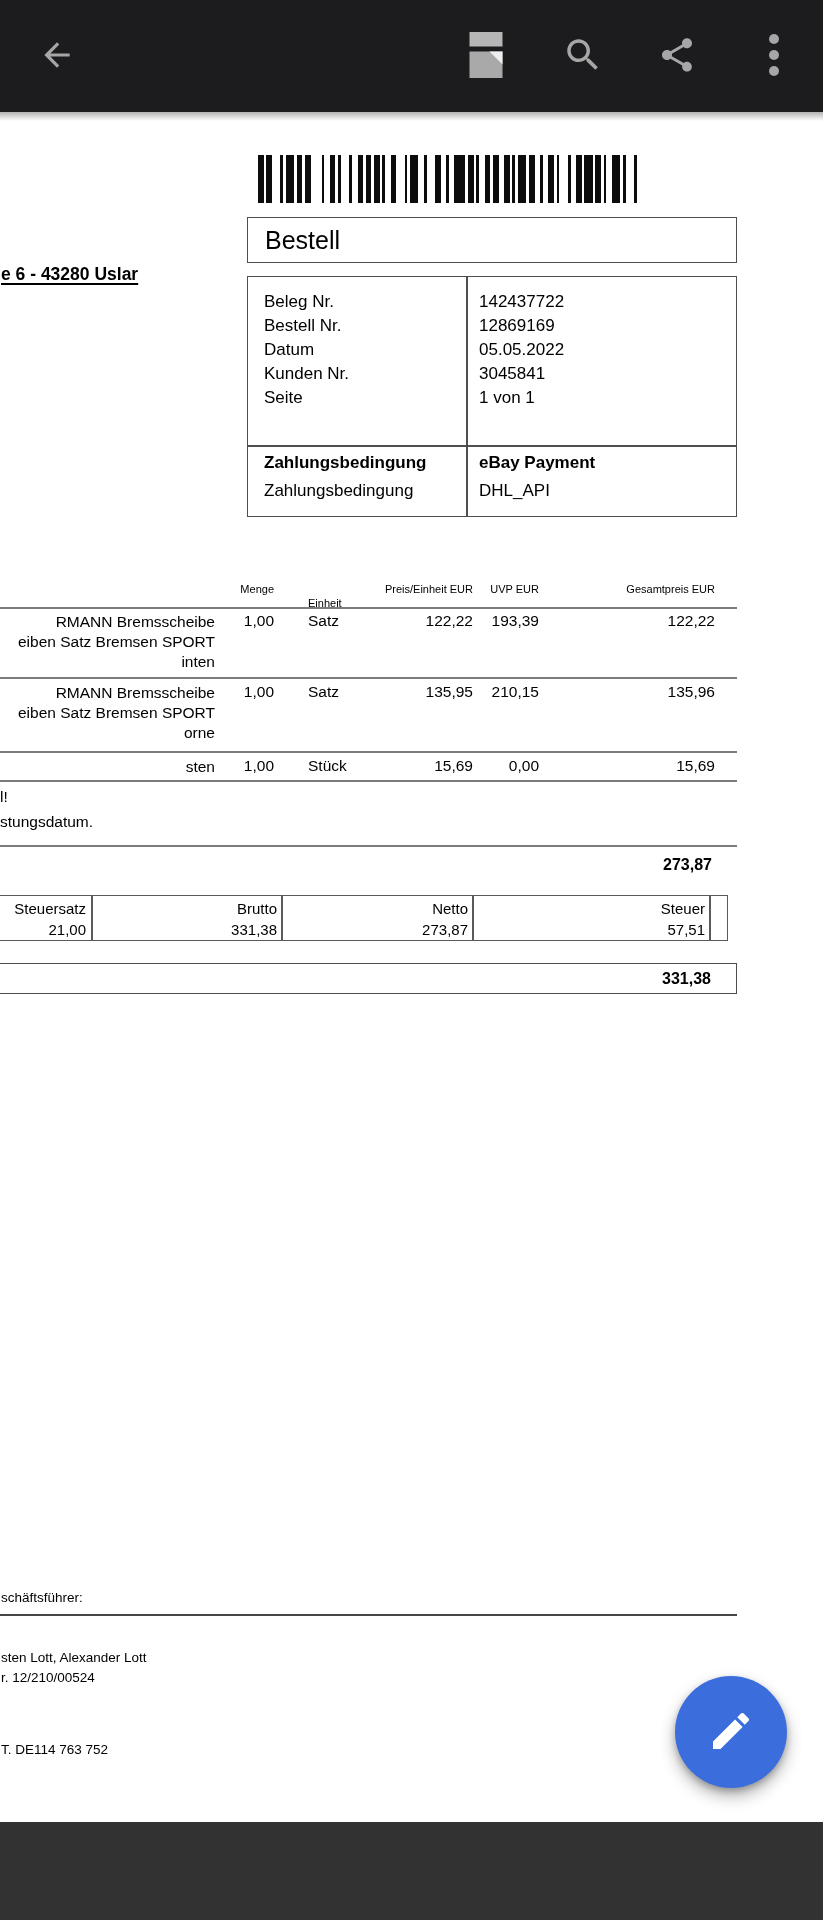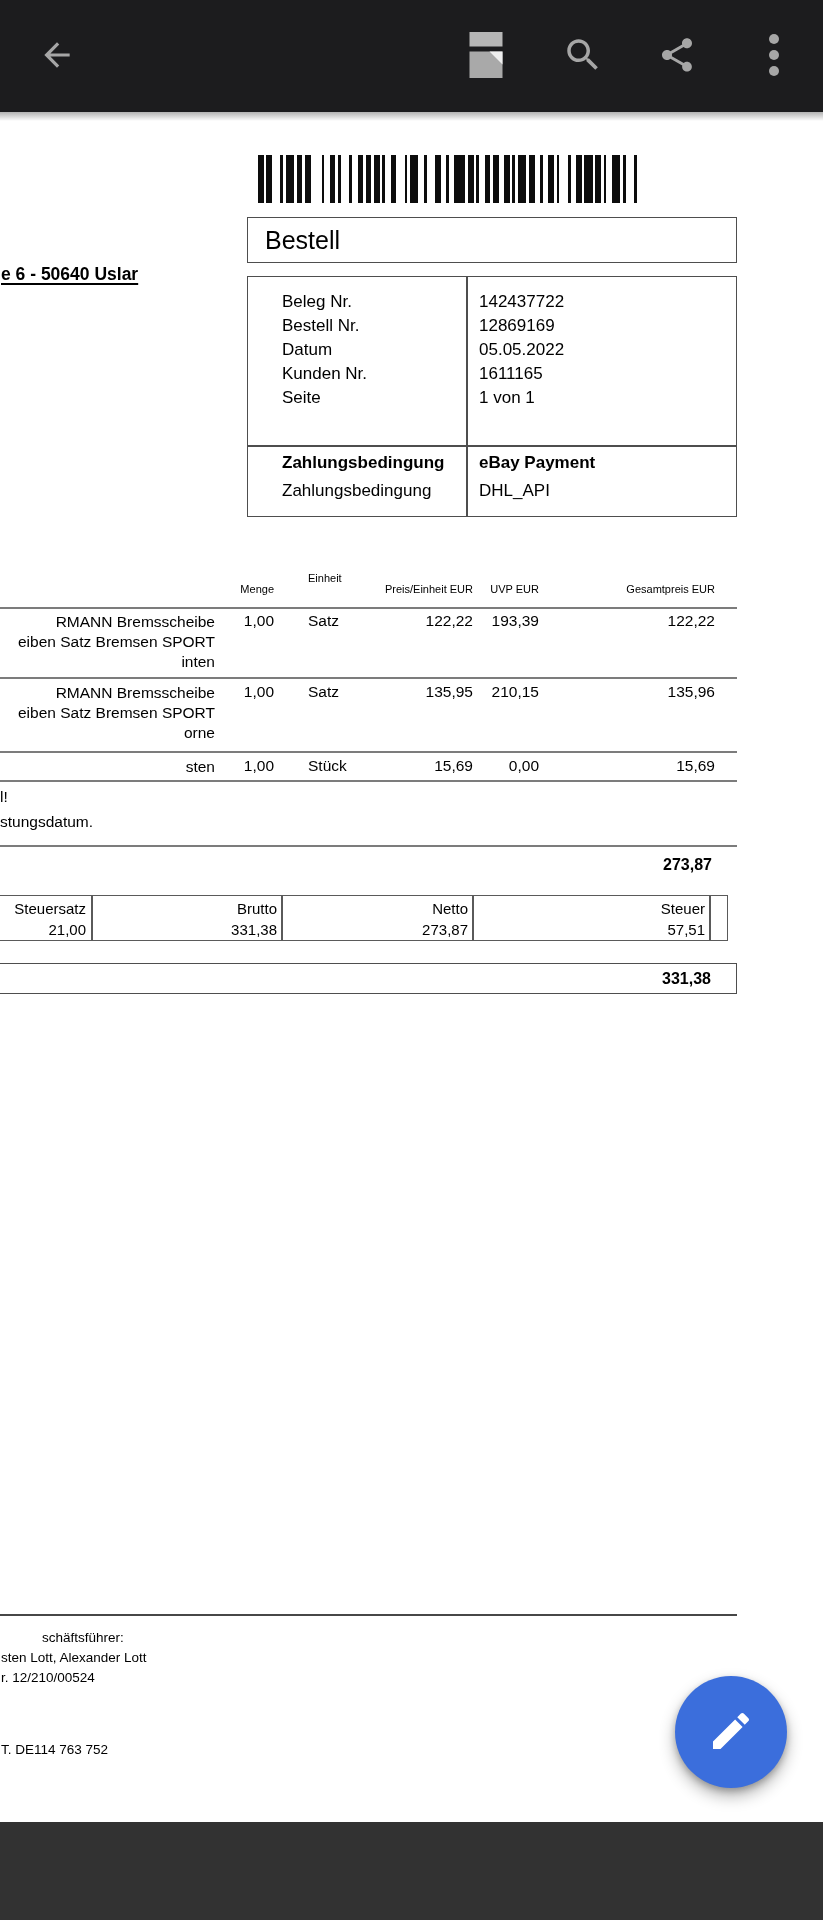--- a/index.html
+++ b/index.html
@@ -21,21 +21,21 @@
   .barcode i{display:block;height:100%;}
 
   .titlebox{position:absolute;left:247px;top:217px;width:490px;height:46px;border:1.6px solid #4e4e4e;
             box-sizing:border-box;display:flex;align-items:center;padding-left:17px;font-size:25px;}
 
   .infobox{position:absolute;left:247px;top:276px;width:490px;height:241px;border:1.6px solid #4e4e4e;
            box-sizing:border-box;}
   .infobox .vline{position:absolute;left:218px;top:0;bottom:0;width:1.6px;background:#4e4e4e;}
   .infobox .hline{position:absolute;left:0;right:0;top:168px;height:1.6px;background:#4e4e4e;}
   .irow{position:absolute;left:0;width:100%;font-size:17px;line-height:1.2;}
-  .irow .lbl{position:absolute;left:16px;white-space:nowrap;margin-left:18px;}
+  .irow .lbl{position:absolute;left:16px;white-space:nowrap;}
   .irow .val{position:absolute;left:231px;white-space:nowrap;}
   .bold{font-weight:bold;}
 
   .colhead{position:absolute;font-size:11px;white-space:nowrap;}
   .hr{position:absolute;left:0;width:737px;height:1.5px;background:#7c7c7c;}
   .hr.dark{background:#474747;height:2px;}
 
   .item{position:absolute;left:0;width:737px;font-size:15.5px;}
   .item .desc{position:absolute;left:0;top:0;width:215px;line-height:20px;white-space:nowrap;text-align:right;}
   .c-menge{position:absolute;left:174px;top:0;width:100px;text-align:right;}
@@ -119,21 +119,21 @@
             <circle cx="6" cy="22" r="5" fill="#a6a6a6"></circle>
             <circle cx="6" cy="38" r="5" fill="#a6a6a6"></circle>
           </svg>
       </span>
     </button>
   </header>
   <div class="toolbar-shadow"></div>
 
   <main>
 
-    <div class="sender">e 6 - 50640 Uslar</div>
+    <div class="sender">e 6 - 43280 Uslar</div>
 
     <div class="barcode">
         <i style="width:1.4598540145985401%;background:#0c0c0c;"></i>
         <i style="width:0.7299270072992701%;"></i>
         <i style="width:1.4598540145985401%;background:#0c0c0c;"></i>
         <i style="width:2.18978102189781%;"></i>
         <i style="width:0.7299270072992701%;background:#0c0c0c;"></i>
         <i style="width:0.7299270072992701%;"></i>
         <i style="width:2.18978102189781%;background:#0c0c0c;"></i>
         <i style="width:0.7299270072992701%;"></i>
@@ -224,39 +224,39 @@
       <div class="irow" style="top:39px;">
           <span class="lbl">Bestell Nr.</span>
           <span class="val">12869169</span>
         </div>
       <div class="irow" style="top:63px;">
           <span class="lbl">Datum</span>
           <span class="val">05.05.2022</span>
         </div>
       <div class="irow" style="top:87px;">
           <span class="lbl">Kunden Nr.</span>
-          <span class="val">1611165</span>
+          <span class="val">3045841</span>
         </div>
       <div class="irow" style="top:111px;">
           <span class="lbl">Seite</span>
           <span class="val">1 von 1</span>
         </div>
       <div class="irow bold" style="top:176px;">
           <span class="lbl">Zahlungsbedingung</span>
           <span class="val">eBay Payment</span>
         </div>
       <div class="irow" style="top:204px;">
           <span class="lbl">Zahlungsbedingung</span>
           <span class="val">DHL_API</span>
         </div>
     </div>
 
     <div>
       <span class="colhead h-menge" style="top:583px;position:absolute;">Menge</span>
-      <span class="colhead h-einheit" style="top:572px;position:absolute;text-align:center;">Einheit</span>
+      <span class="colhead h-einheit" style="top:597px;position:absolute;text-align:center;">Einheit</span>
       <span class="colhead h-preis" style="top:583px;position:absolute;">Preis/Einheit EUR</span>
       <span class="colhead h-uvp" style="top:583px;position:absolute;">UVP EUR</span>
       <span class="colhead h-gesamt" style="top:583px;position:absolute;">Gesamtpreis EUR</span>
     </div>
 
     <div class="hr" style="top:607px;"></div>
 
     <div class="item" style="top:612px;">
       <div class="desc">
         <div>RMANN Bremsscheibe</div>
@@ -320,21 +320,21 @@
       <span class="tcell trow-v tc1">331,38</span>
       <span class="tcell trow-v tc2">273,87</span>
       <span class="tcell trow-v tc3">57,51</span>
     </div>
 
     <div class="totalbox">
       <span>331,38</span>
     </div>
 
     <div class="hr dark" style="top:1614px;"></div>
-    <div class="fline" style="top:1630px;margin-left:41px;">schäftsführer:</div>
+    <div class="fline" style="top:1590px;">schäftsführer:</div>
     <div class="fline" style="top:1650px;">sten Lott, Alexander Lott</div>
     <div class="fline" style="top:1670px;">r. 12/210/00524</div>
     <div class="fline" style="top:1742px;">T. DE114 763 752</div>
   </main>
 
   <button class="fab">
     <span>
       <svg width="48" height="48" viewBox="0 0 24 24">
           <path fill="#ffffff" d="M3 17.25V21h3.75L17.81 9.94l-3.75-3.75L3 17.25zM20.71 7.04c.39-.39.39-1.02 0-1.41l-2.34-2.34c-.39-.39-1.02-.39-1.41 0l-1.83 1.83 3.75 3.75 1.83-1.83z"></path>
         </svg>

